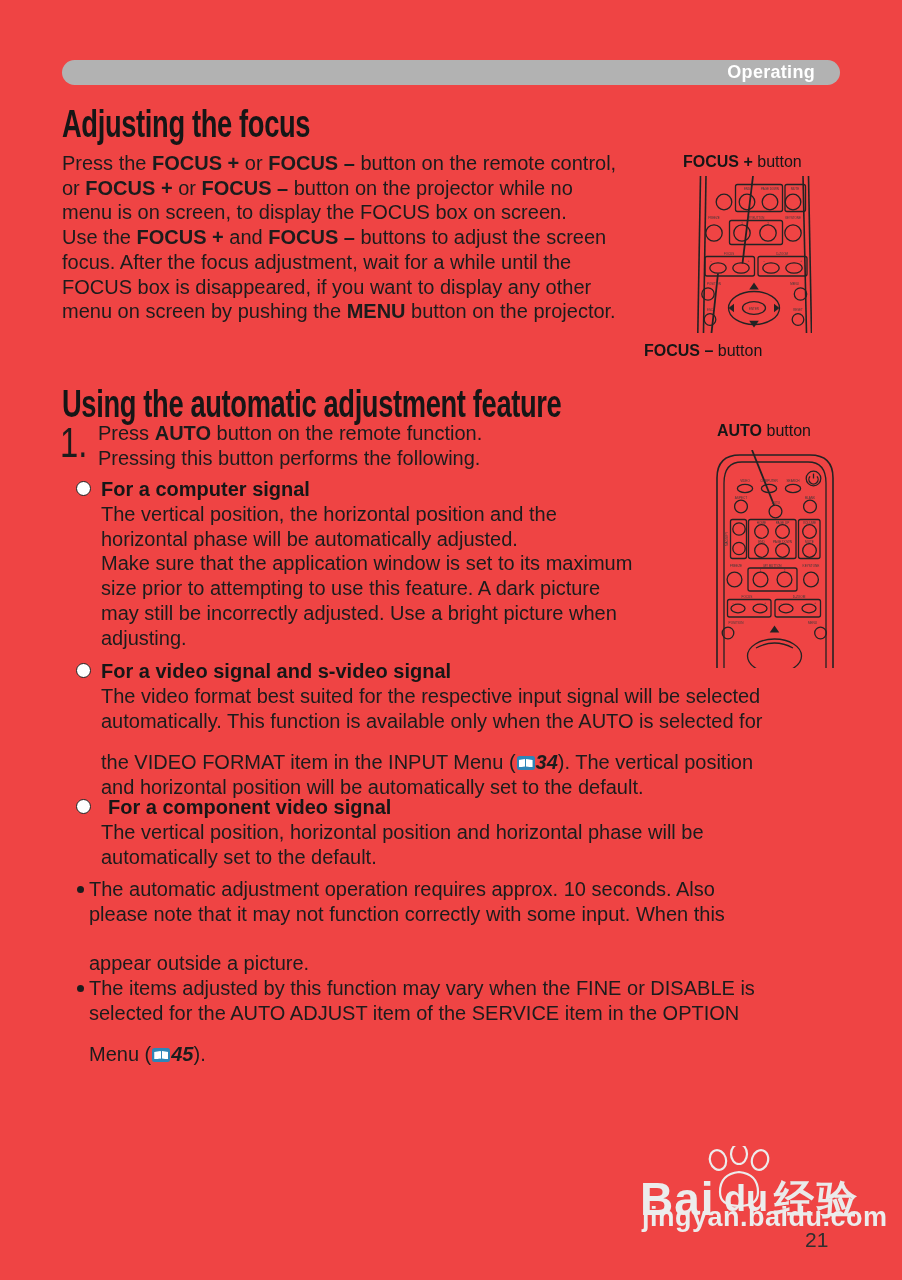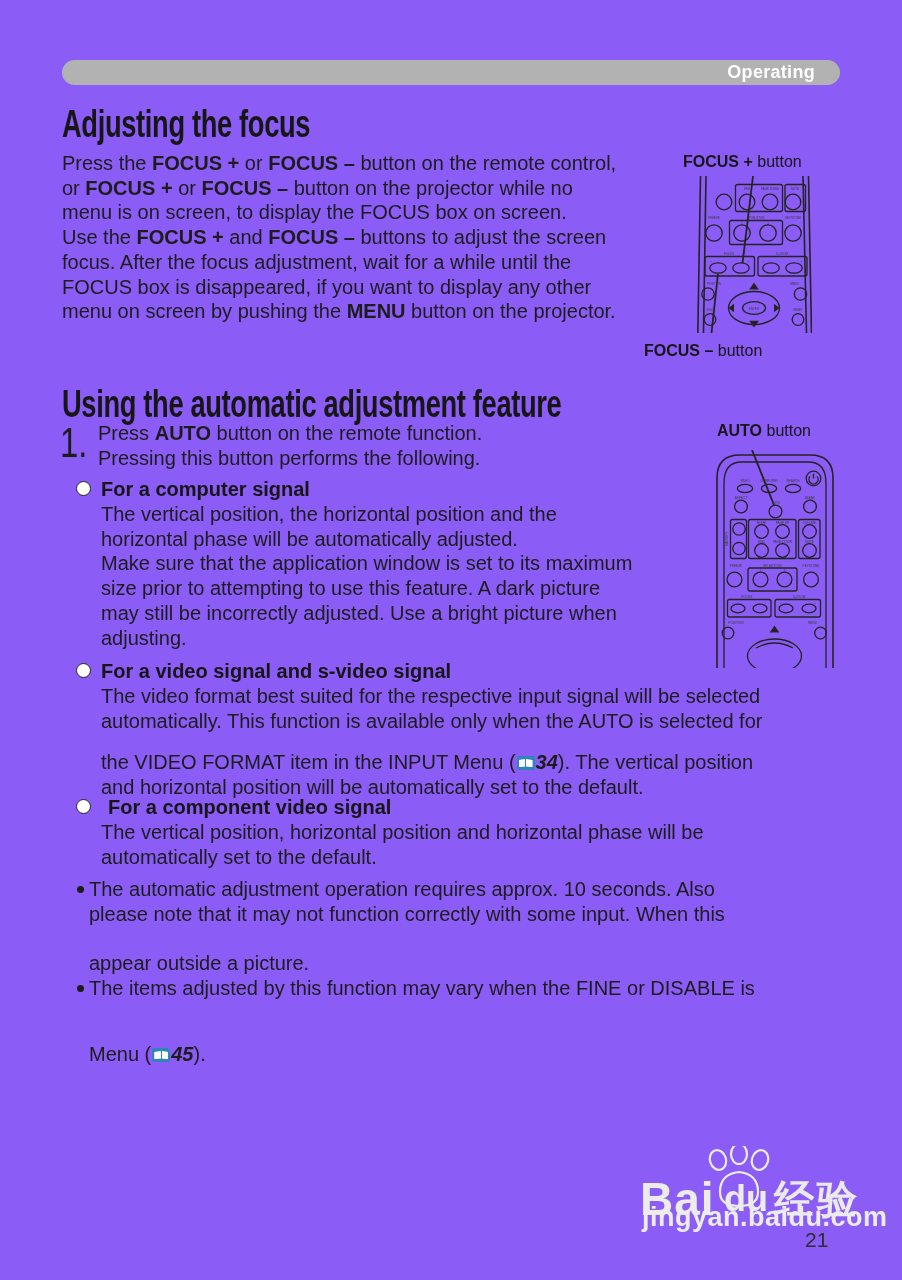--- a/index.html
+++ b/index.html
@@ -1,16 +1,16 @@
 <!DOCTYPE html>
 <html><head>
 <meta charset="utf-8">
 <style>
   html,body{margin:0;padding:0;background:#fff;}
-  .page{position:relative;width:902px;height:1280px;background:#8b5cf6;overflow:hidden;
+  .page{position:relative;width:902px;height:1280px;background:#ef4444;overflow:hidden;
         font-family:"Liberation Sans","DejaVu Sans",sans-serif;color:#1c1c1c;}
   .abs{position:absolute;}
   .b{font-weight:bold;}
   
   .optab{left:62px;top:60px;width:778px;height:25px;background:#b2b2b2;border-radius:13px;}
   .optab-label{position:absolute;right:25px;top:0;line-height:25px;font-size:18px;font-weight:bold;color:#ffffff;letter-spacing:.3px;}
   
   .h1{font-size:39px;font-weight:bold;color:#161616;white-space:nowrap;line-height:1;
       transform:scaleX(.70);transform-origin:0 0;letter-spacing:-.5px;}
   
@@ -217,21 +217,21 @@
   <div class="abs body-runs" style="left:101px;top:684px;"><span>The video format best suited for the respective input signal will be selected</span><br><span>automatically. This function is available only when the AUTO is selected for</span><br><span>the VIDEO FORMAT item in the INPUT Menu (</span><span class="bookref"><span class="book-icon"></span><span class="book-num">34</span></span><span>). The vertical position</span><br><span>and horizontal position will be automatically set to the default.</span></div>
 
   <div class="abs ring" style="left:76px;top:799px;"></div>
   <div class="abs sig-head" style="left:108px;top:795px;">For a component video signal</div>
   <div class="abs body-runs" style="left:101px;top:820px;"><span>The vertical position, horizontal position and horizontal phase will be</span><br><span>automatically set to the default.</span></div>
 
   <div class="abs dot" style="left:77px;top:886px;"></div>
   <div class="abs body-runs" style="left:89px;top:877px;"><span>The automatic adjustment operation requires approx. 10 seconds. Also</span><br><span>please note that it may not function correctly with some input. When this</span><br><br><span>appear outside a picture.</span></div>
 
   <div class="abs dot" style="left:77px;top:985px;"></div>
-  <div class="abs body-runs" style="left:89px;top:976px;"><span>The items adjusted by this function may vary when the FINE or DISABLE is</span><br><br><span>Menu (</span><span class="bookref"><span class="book-icon"></span><span class="book-num">45</span></span><span>).</span></div>
+  <div class="abs body-runs" style="left:89px;top:976px;"><span>The items adjusted by this function may vary when the FINE or DISABLE is</span><br><span>selected for the AUTO ADJUST item of the SERVICE item in the OPTION</span><br><span>Menu (</span><span class="bookref"><span class="book-icon"></span><span class="book-num">45</span></span><span>).</span></div>
 
   <div class="abs" style="left:628px;top:1146px;width:270px;height:110px;">
     <span class="abs wm" style="left:12px;top:26px;font-size:46px;letter-spacing:1px;">Bai</span>
     <svg class="abs" style="left:72px;top:0;" width="78" height="66" viewBox="0 0 78 66">
       <g fill="none" stroke="#ececec" stroke-width="2.2">
         <ellipse cx="18" cy="14" rx="8" ry="10" transform="rotate(-18 18 14)"></ellipse>
         <ellipse cx="39" cy="8" rx="8" ry="10"></ellipse>
         <ellipse cx="60" cy="14" rx="8" ry="10" transform="rotate(18 60 14)"></ellipse>
         <path d="M20,46 Q20,28 39,26 Q58,28 58,46 Q58,60 39,60 Q20,60 20,46 Z"></path>
       </g>

